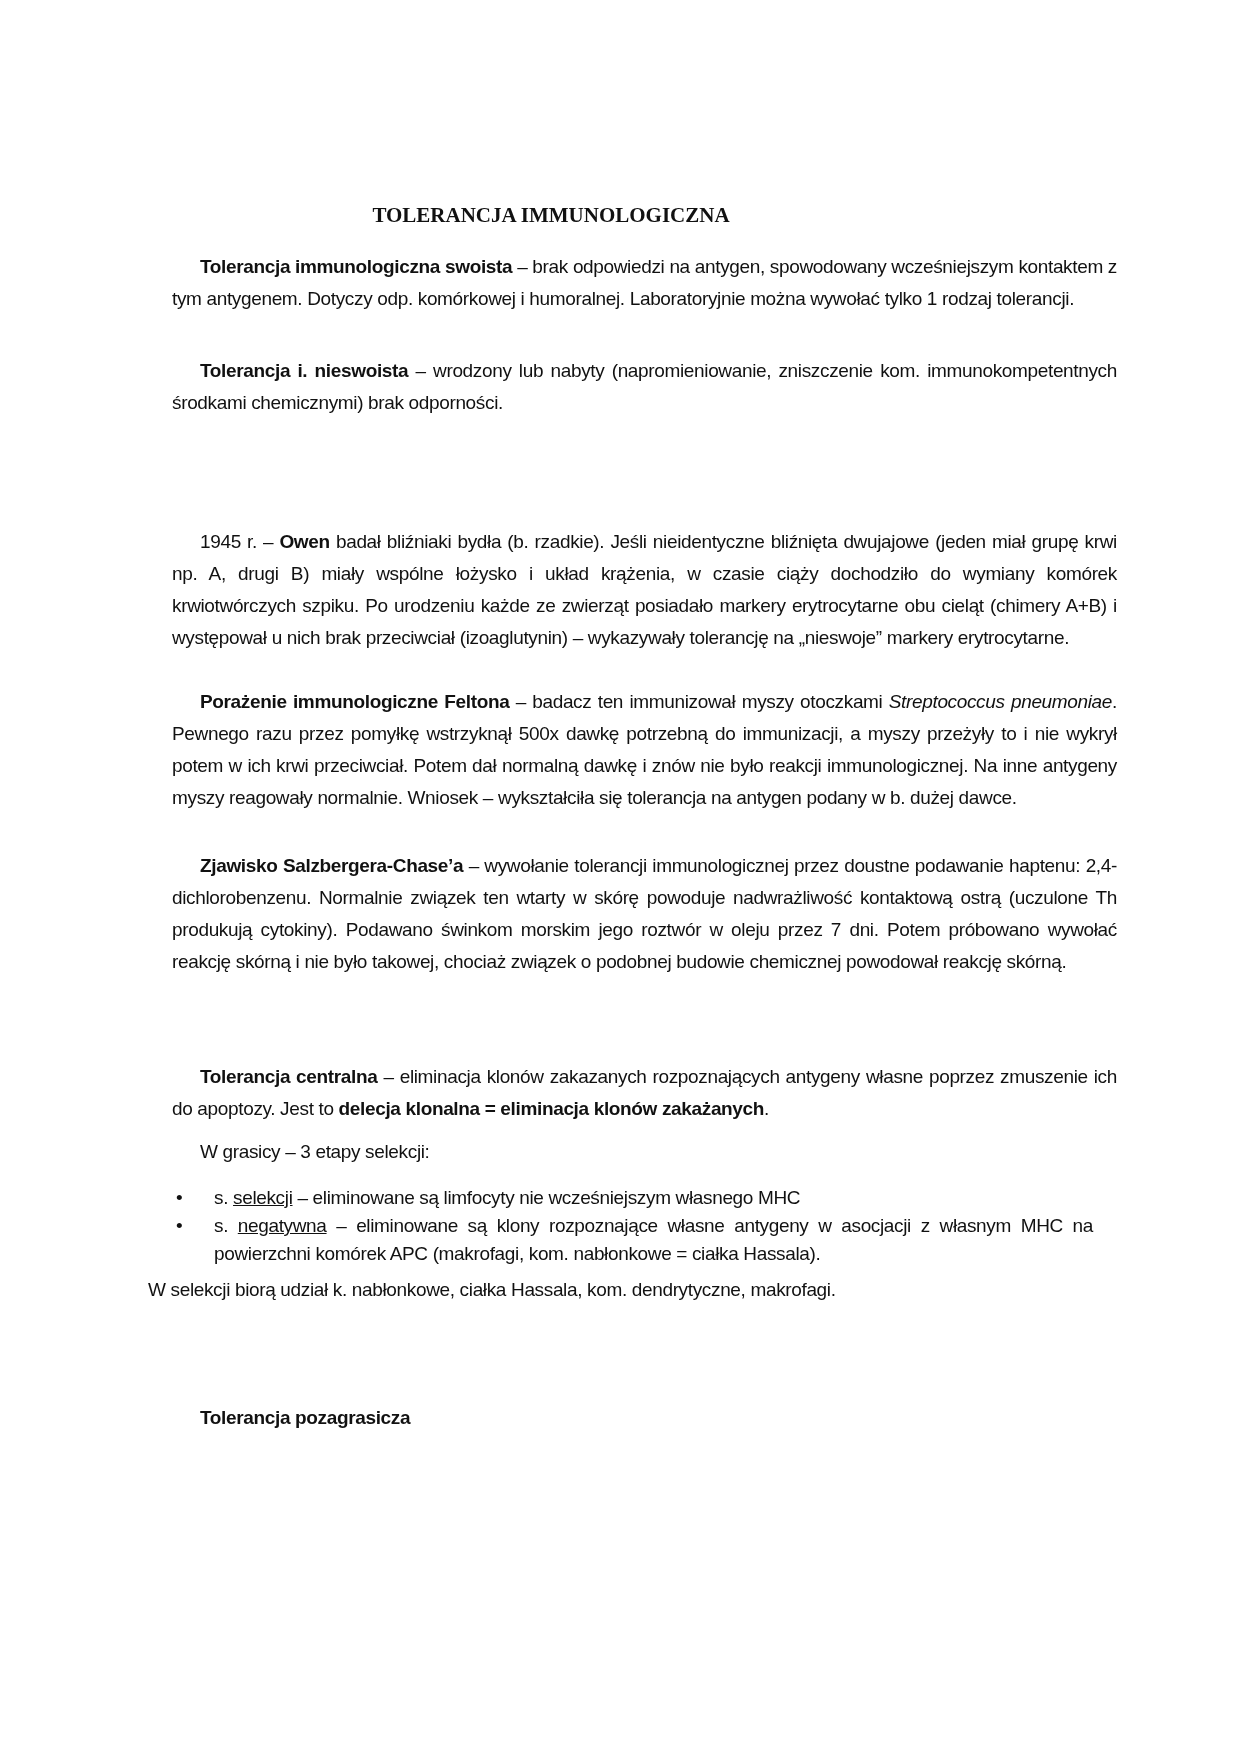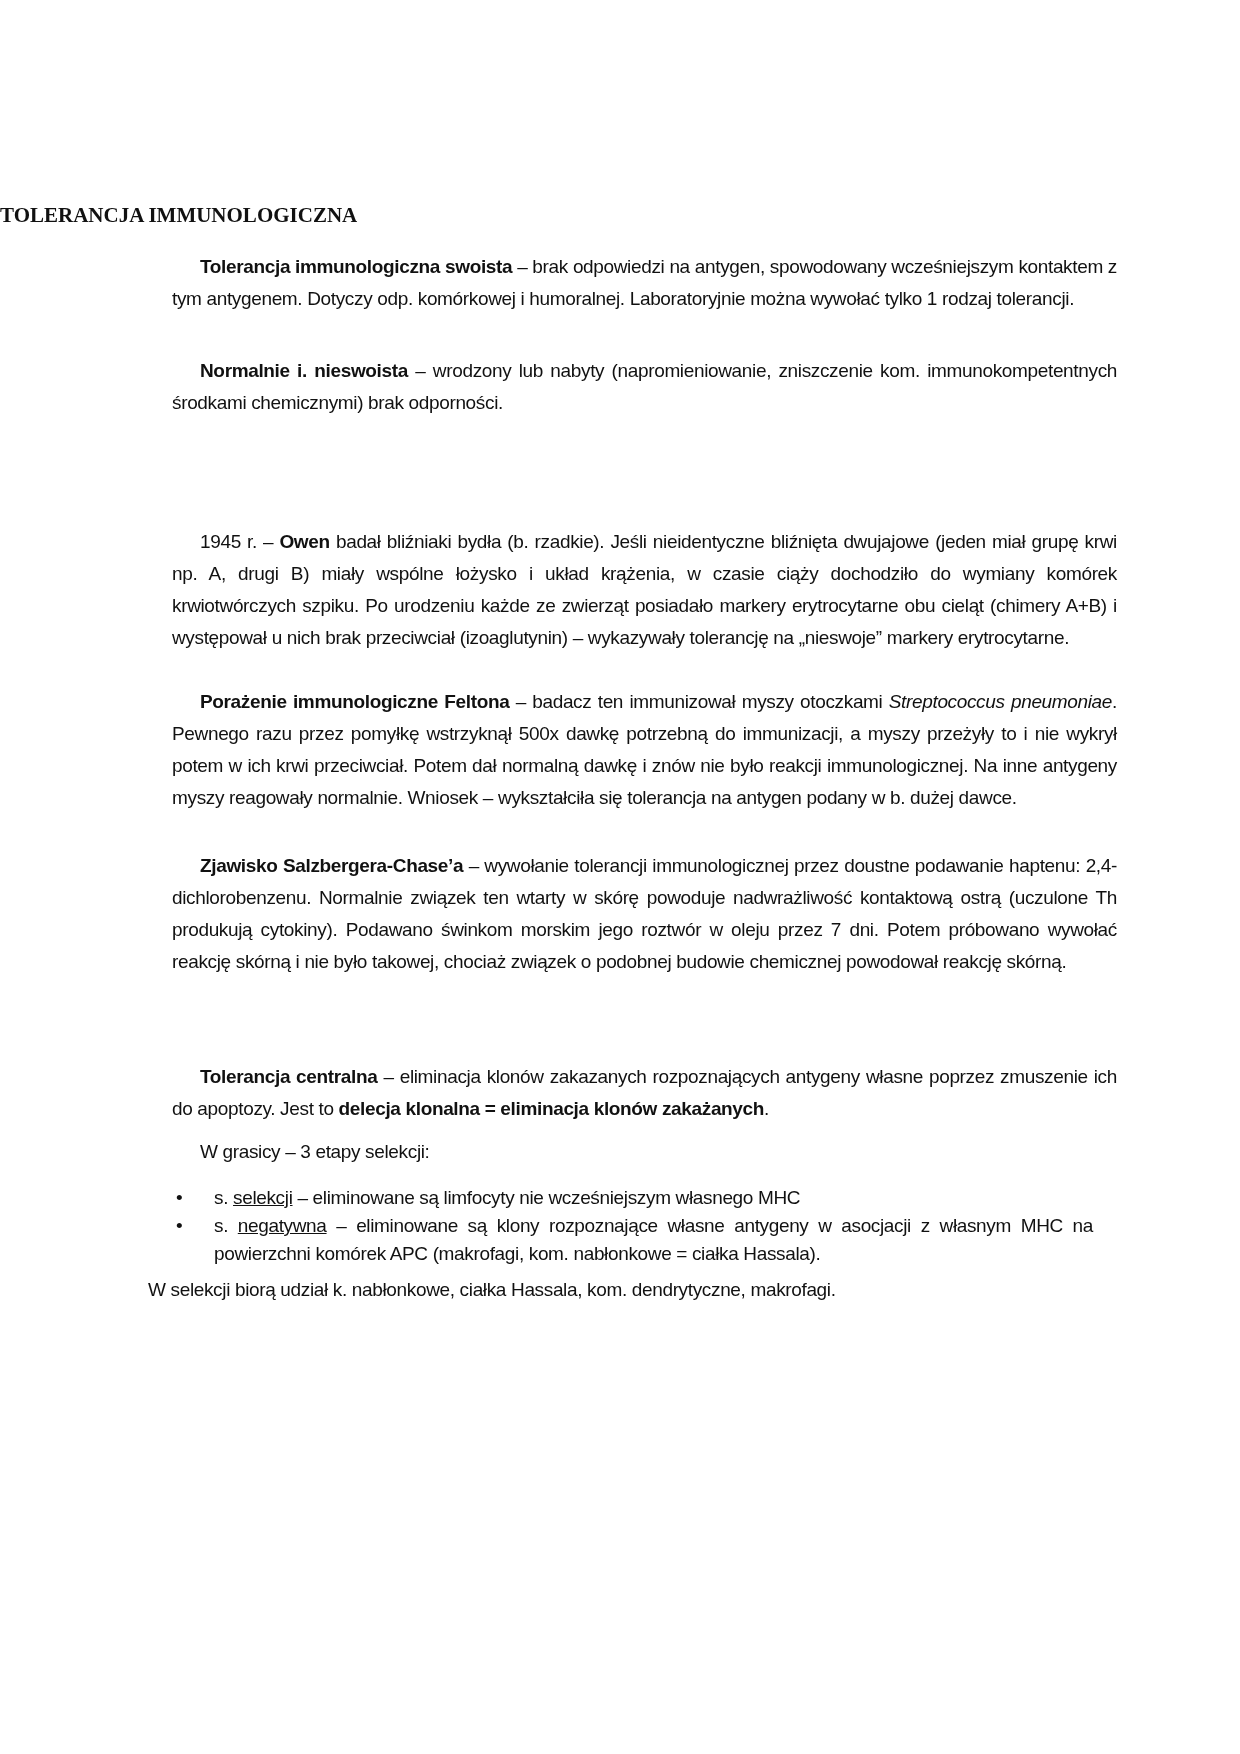--- a/index.html
+++ b/index.html
@@ -1,19 +1,19 @@
 <!DOCTYPE html>
 <html><head>
   <meta charset="utf-8">
   <style>
     html, body { margin: 0; padding: 0; background: #ffffff; }
     body { width: 1240px; height: 1754px; position: relative; overflow: hidden; color: #111; }
     .page { position: absolute; left: 0; top: 0; width: 1240px; height: 1754px; background: #fff; }
     .title {
-      position: absolute; left: 0; width: 1102px; top: 203px; 
+      position: absolute; left: 0; width: 1102px; top: 203px; text-align: center;
       font-family: "Liberation Serif", serif; font-weight: bold; font-size: 21px; letter-spacing: 0px;
     }
     .para {
       position: absolute; left: 148px; width: 945px;
       font-family: "Liberation Sans", sans-serif; font-size: 19px; line-height: 32px;
       text-align: justify; text-indent: 28px; letter-spacing: -0.35px; margin-left: 24px;
     }
     .para b { font-weight: bold; }
     .para i { font-style: italic; }
     .u { text-decoration: underline; }
@@ -23,21 +23,21 @@
   </style>
 </head>
 <body>
 
 <div class="page">
 
   <div class="title">TOLERANCJA IMMUNOLOGICZNA</div>
 
   <div class="para" style="top:251px;"><b>Tolerancja immunologiczna swoista</b><span> – brak odpowiedzi na antygen, spowodowany wcześniejszym kontaktem z tym antygenem. Dotyczy odp. komórkowej i humoralnej. Laboratoryjnie można wywołać tylko 1 rodzaj tolerancji.</span></div>
 
-  <div class="para" style="top:355px;"><b>Normalnie i. nieswoista</b><span> – wrodzony lub nabyty (napromieniowanie, zniszczenie kom. immunokompetentnych środkami chemicznymi) brak odporności.</span></div>
+  <div class="para" style="top:355px;"><b>Tolerancja i. nieswoista</b><span> – wrodzony lub nabyty (napromieniowanie, zniszczenie kom. immunokompetentnych środkami chemicznymi) brak odporności.</span></div>
 
 
   <div class="para" style="top:526px;"><span>1945 r. – </span><b>Owen</b><span> badał bliźniaki bydła (b. rzadkie). Jeśli nieidentyczne bliźnięta dwujajowe (jeden miał grupę krwi np. A, drugi B) miały wspólne łożysko i układ krążenia, w czasie ciąży dochodziło do wymiany komórek krwiotwórczych szpiku. Po urodzeniu każde ze zwierząt posiadało markery erytrocytarne obu cieląt (chimery A+B) i występował u nich brak przeciwciał (izoaglutynin) – wykazywały tolerancję na „nieswoje” markery erytrocytarne.</span></div>
 
   <div class="para" style="top:686px;"><b>Porażenie immunologiczne Feltona</b><span> – badacz ten immunizował myszy otoczkami </span><i>Streptococcus pneumoniae</i><span>. Pewnego razu przez pomyłkę wstrzyknął 500x dawkę potrzebną do immunizacji, a myszy przeżyły to i nie wykrył potem w ich krwi przeciwciał. Potem dał normalną dawkę i znów nie było reakcji immunologicznej. Na inne antygeny myszy reagowały normalnie. Wniosek – wykształciła się tolerancja na antygen podany w b. dużej dawce.</span></div>
 
   <div class="para" style="top:850px;"><b>Zjawisko Salzbergera-Chase’a</b><span> – wywołanie tolerancji immunologicznej przez doustne podawanie haptenu: 2,4-dichlorobenzenu. Normalnie związek ten wtarty w skórę powoduje nadwrażliwość kontaktową ostrą (uczulone Th produkują cytokiny). Podawano świnkom morskim jego roztwór w oleju przez 7 dni. Potem próbowano wywołać reakcję skórną i nie było takowej, chociaż związek o podobnej budowie chemicznej powodował reakcję skórną.</span></div>
 
   <div class="para" style="top:1061px;"><b>Tolerancja centralna</b><span> – eliminacja klonów zakazanych rozpoznających antygeny własne poprzez zmuszenie ich do apoptozy. Jest to </span><b>delecja klonalna = eliminacja klonów zakażanych</b><span>.</span></div>
 
@@ -49,14 +49,15 @@
       <span>s. </span><span class="u">selekcji</span><span> – eliminowane są limfocyty nie wcześniejszym własnego MHC</span>
     </div>
     <div class="li">
       <span class="bullet">•</span>
       <span>s. </span><span class="u">negatywna</span><span> – eliminowane są klony rozpoznające własne antygeny w asocjacji z własnym MHC na powierzchni komórek APC (makrofagi, kom. nabłonkowe = ciałka Hassala).</span>
     </div>
     <div style="line-height:28px; margin-top:8px;">W selekcji biorą udział k. nabłonkowe, ciałka Hassala, kom. dendrytyczne, makrofagi.</div>
   </div>
 
 
+  <div class="para" style="top:1402px;"><b>Tolerancja pozagrasicza</b></div>
 
 </div>
 
 </body></html>

